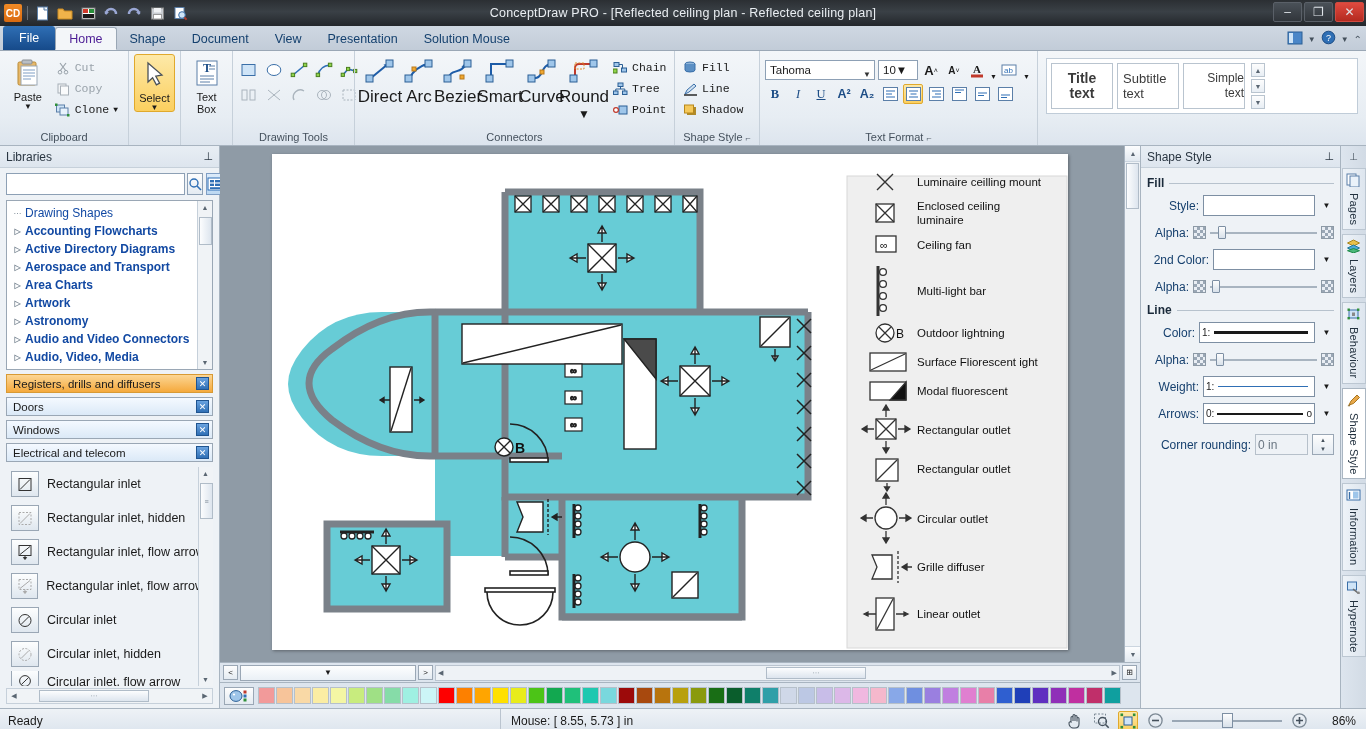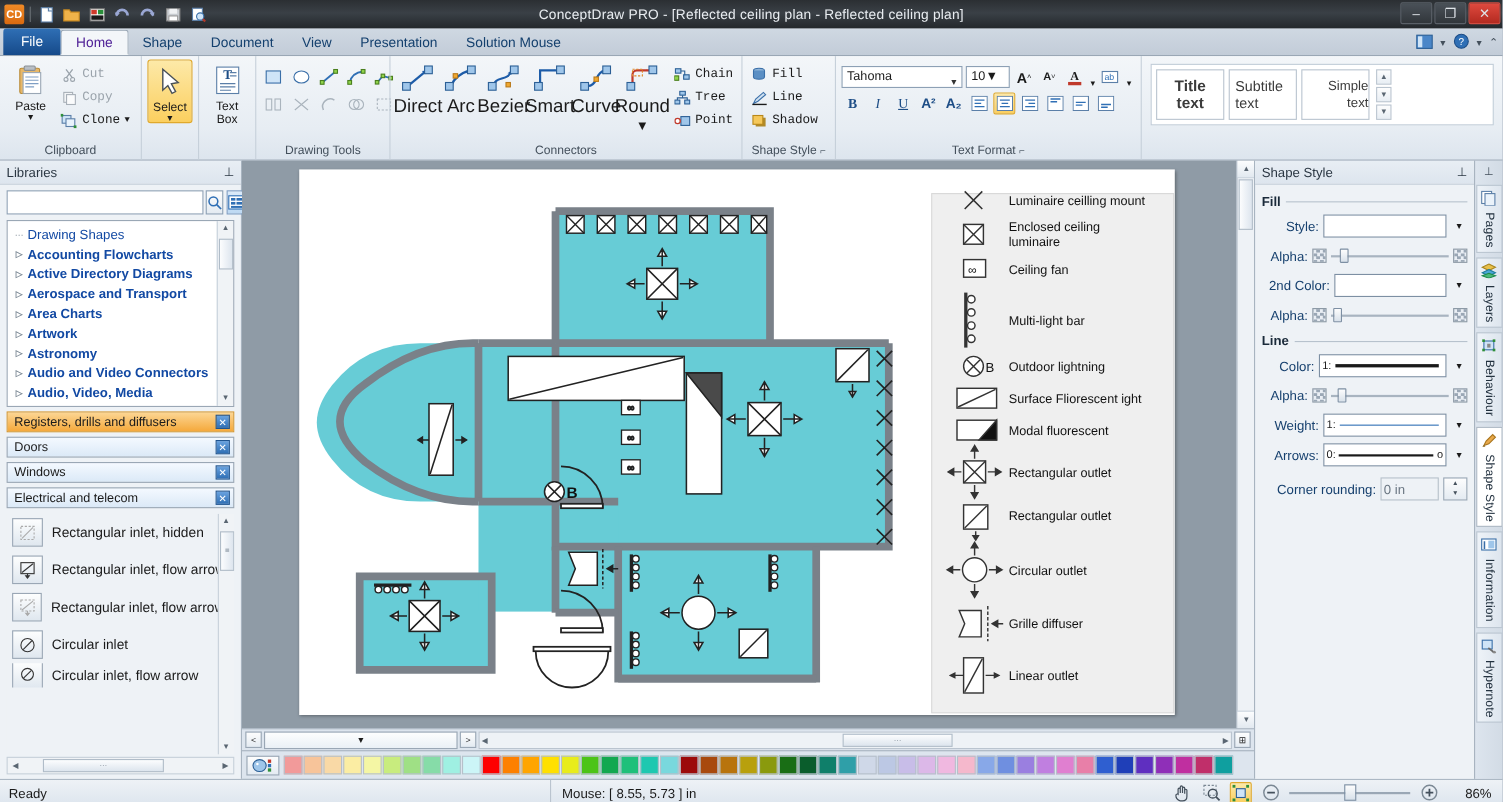--- a/index.html
+++ b/index.html
@@ -777,20 +777,29 @@
     </div>
     <div class="libtab norm">
       <span>Electrical and telecom</span>
       <span class="closex">✕</span>
     </div>
 
     <div class="shapelist">
       <div class="shaperow">
         <span class="shapeico">
             <svg width="18" height="17" viewBox="0 0 18 17">
+              <rect x="3" y="2.5" width="12" height="12" fill="none" stroke="#333"></rect>
+              <path d="M4 13.5L14 3.5" stroke="#333"></path>
+            </svg>
+          </span>
+        <span class="shapename">Rectangular inlet</span>
+      </div>
+      <div class="shaperow">
+        <span class="shapeico">
+            <svg width="18" height="17" viewBox="0 0 18 17">
               <rect x="3" y="2.5" width="12" height="12" fill="none" stroke="#aaa" stroke-dasharray="2 1.5"></rect>
               <path d="M4 13.5L14 3.5" stroke="#aaa"></path>
             </svg>
           </span>
         <span class="shapename">Rectangular inlet, hidden</span>
       </div>
       <div class="shaperow">
         <span class="shapeico">
             <svg width="18" height="17" viewBox="0 0 18 17">
               <rect x="3" y="1.5" width="12" height="10" fill="none" stroke="#333"></rect>
@@ -811,20 +820,29 @@
         <span class="shapename">Rectangular inlet, flow arrow, l</span>
       </div>
       <div class="shaperow">
         <span class="shapeico">
             <svg width="18" height="17" viewBox="0 0 18 17">
               <circle cx="9" cy="8.5" r="6" fill="none" stroke="#333"></circle>
               <path d="M5 12.5L13 4.5" stroke="#333"></path>
             </svg>
           </span>
         <span class="shapename">Circular inlet</span>
+      </div>
+      <div class="shaperow">
+        <span class="shapeico">
+            <svg width="18" height="17" viewBox="0 0 18 17">
+              <circle cx="9" cy="8.5" r="6" fill="none" stroke="#aaa" stroke-dasharray="2 1.5"></circle>
+              <path d="M5 12.5L13 4.5" stroke="#aaa"></path>
+            </svg>
+          </span>
+        <span class="shapename">Circular inlet, hidden</span>
       </div>
       <div class="shaperow" style="height:22px;overflow:hidden">
         <span class="shapeico">
             <svg width="18" height="17" viewBox="0 0 18 17">
               <circle cx="9" cy="7" r="5.4" fill="none" stroke="#333"></circle>
               <path d="M5.4 10.5L12.6 3.5" stroke="#333"></path>
             </svg>
           </span>
         <span class="shapename">Circular inlet, flow arrow</span>
       </div>

